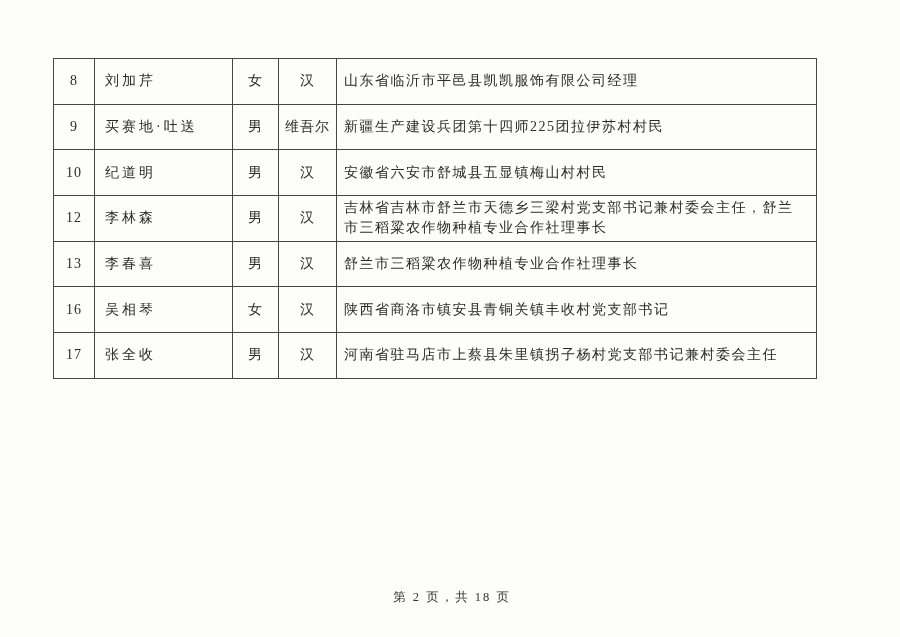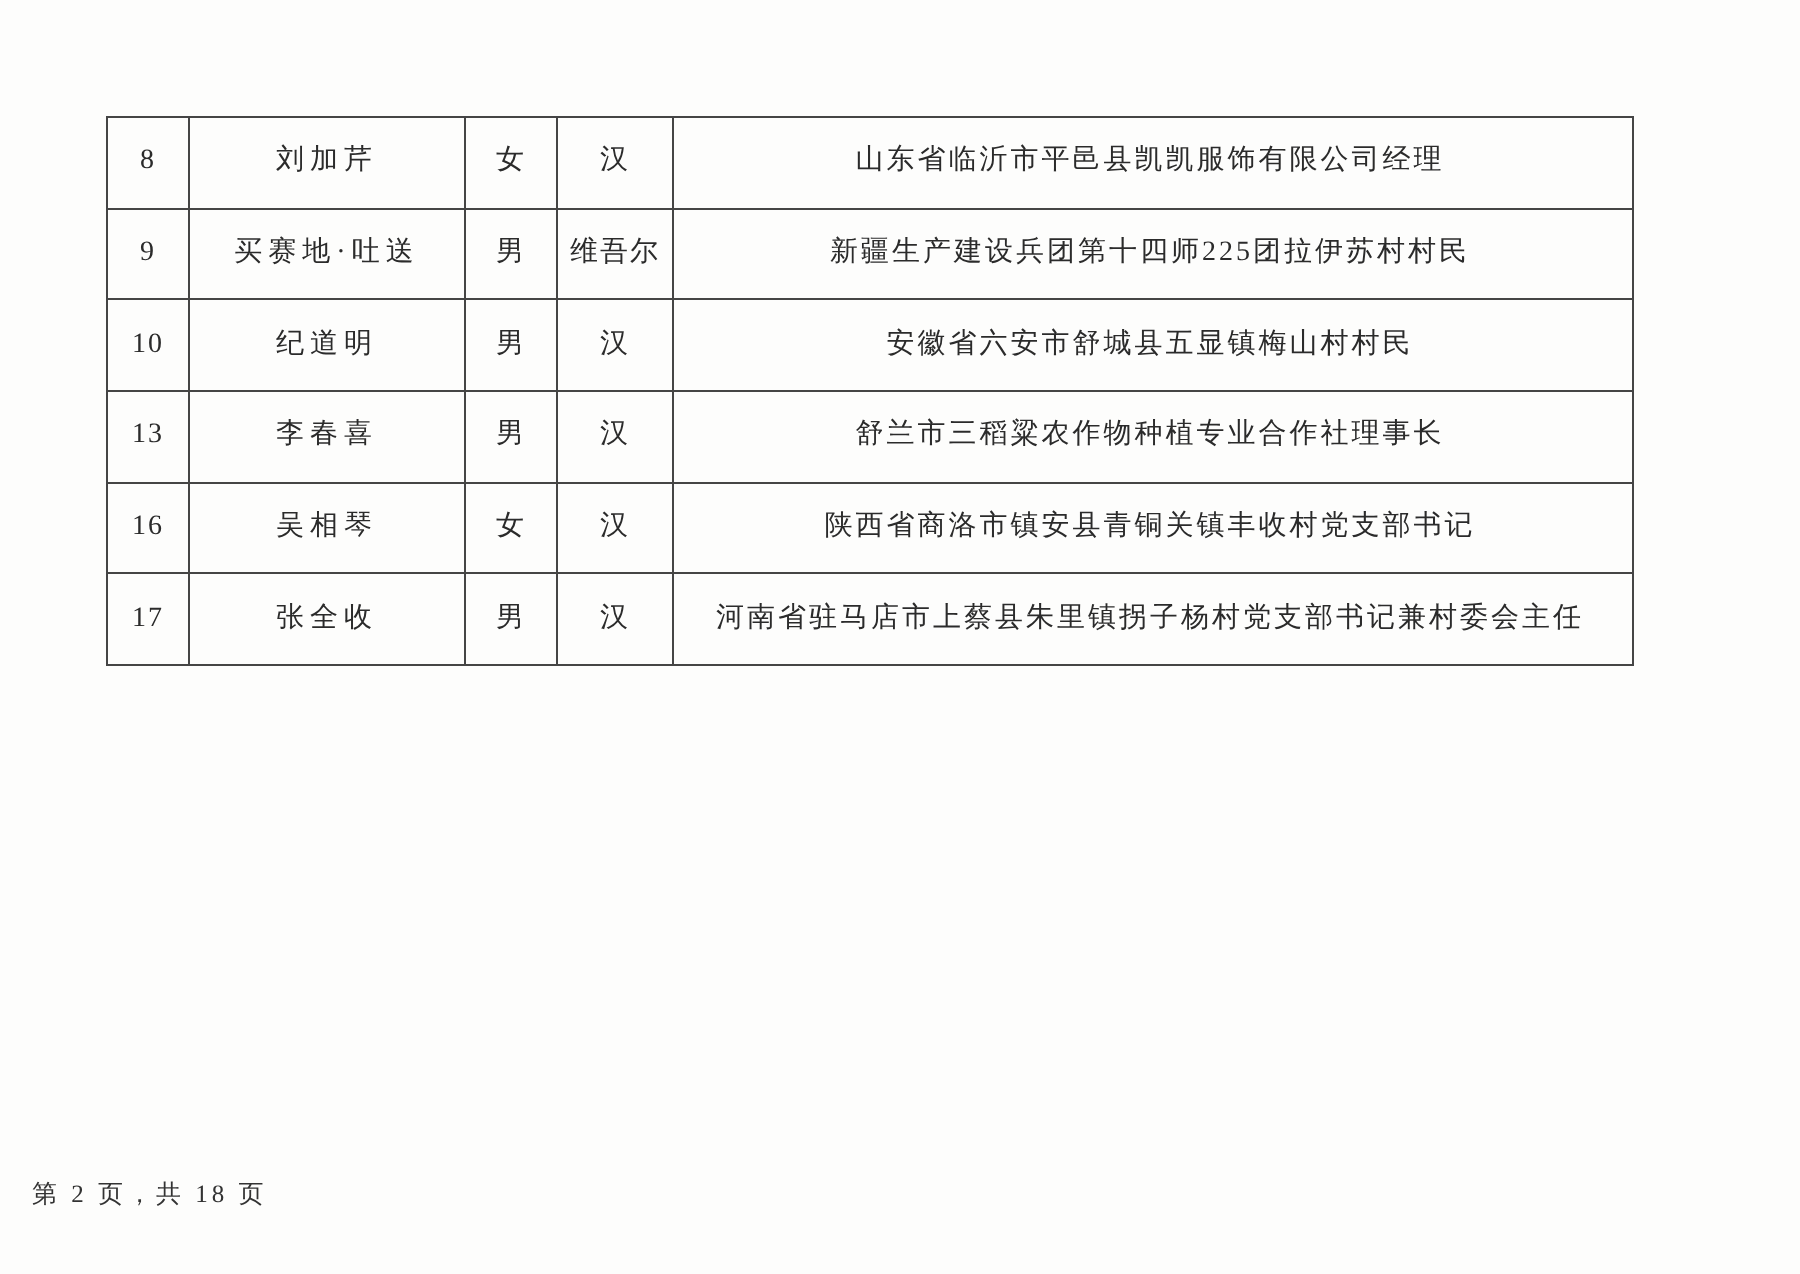--- a/index.html
+++ b/index.html
@@ -29,38 +29,38 @@
     line-height: 1.45;
     overflow: hidden;
   }
   table.roster tr { height: 45.7px; }
   td.c-no {
     text-align: center;
     font-size: 13px;
     letter-spacing: 1px;
   }
   td.c-name {
-    text-align: center;
     letter-spacing: 3px;
+    padding-left: 10px;
   }
   td.c-gender, td.c-ethnic {
     text-align: center;
     letter-spacing: 1px;
   }
   td.c-desc {
-    text-align: center;
+    text-align: left;
     padding: 2px 10px 2px 7px;
     font-size: 13.5px;
     letter-spacing: 1.5px;
   }
   .footer {
     position: absolute;
-    left: 16px; right: 0;
+    left: 4px; right: 0;
     top: 589px;
-    text-align: left;
+    text-align: center;
     font-size: 12.5px;
     letter-spacing: 2px;
     color: #333;
   }
 </style>
 </head>
 <body>
 
 <div class="page">
 
@@ -91,20 +91,27 @@
 
   <tr>
     <td class="c-no">10</td>
     <td class="c-name">纪道明</td>
     <td class="c-gender">男</td>
     <td class="c-ethnic">汉</td>
     <td class="c-desc">安徽省六安市舒城县五显镇梅山村村民</td>
   </tr>
 
 
+  <tr>
+    <td class="c-no">12</td>
+    <td class="c-name">李林森</td>
+    <td class="c-gender">男</td>
+    <td class="c-ethnic">汉</td>
+    <td class="c-desc">吉林省吉林市舒兰市天德乡三梁村党支部书记兼村委会主任，舒兰市三稻粱农作物种植专业合作社理事长</td>
+  </tr>
 
   <tr>
     <td class="c-no">13</td>
     <td class="c-name">李春喜</td>
     <td class="c-gender">男</td>
     <td class="c-ethnic">汉</td>
     <td class="c-desc">舒兰市三稻粱农作物种植专业合作社理事长</td>
   </tr>
 
 

